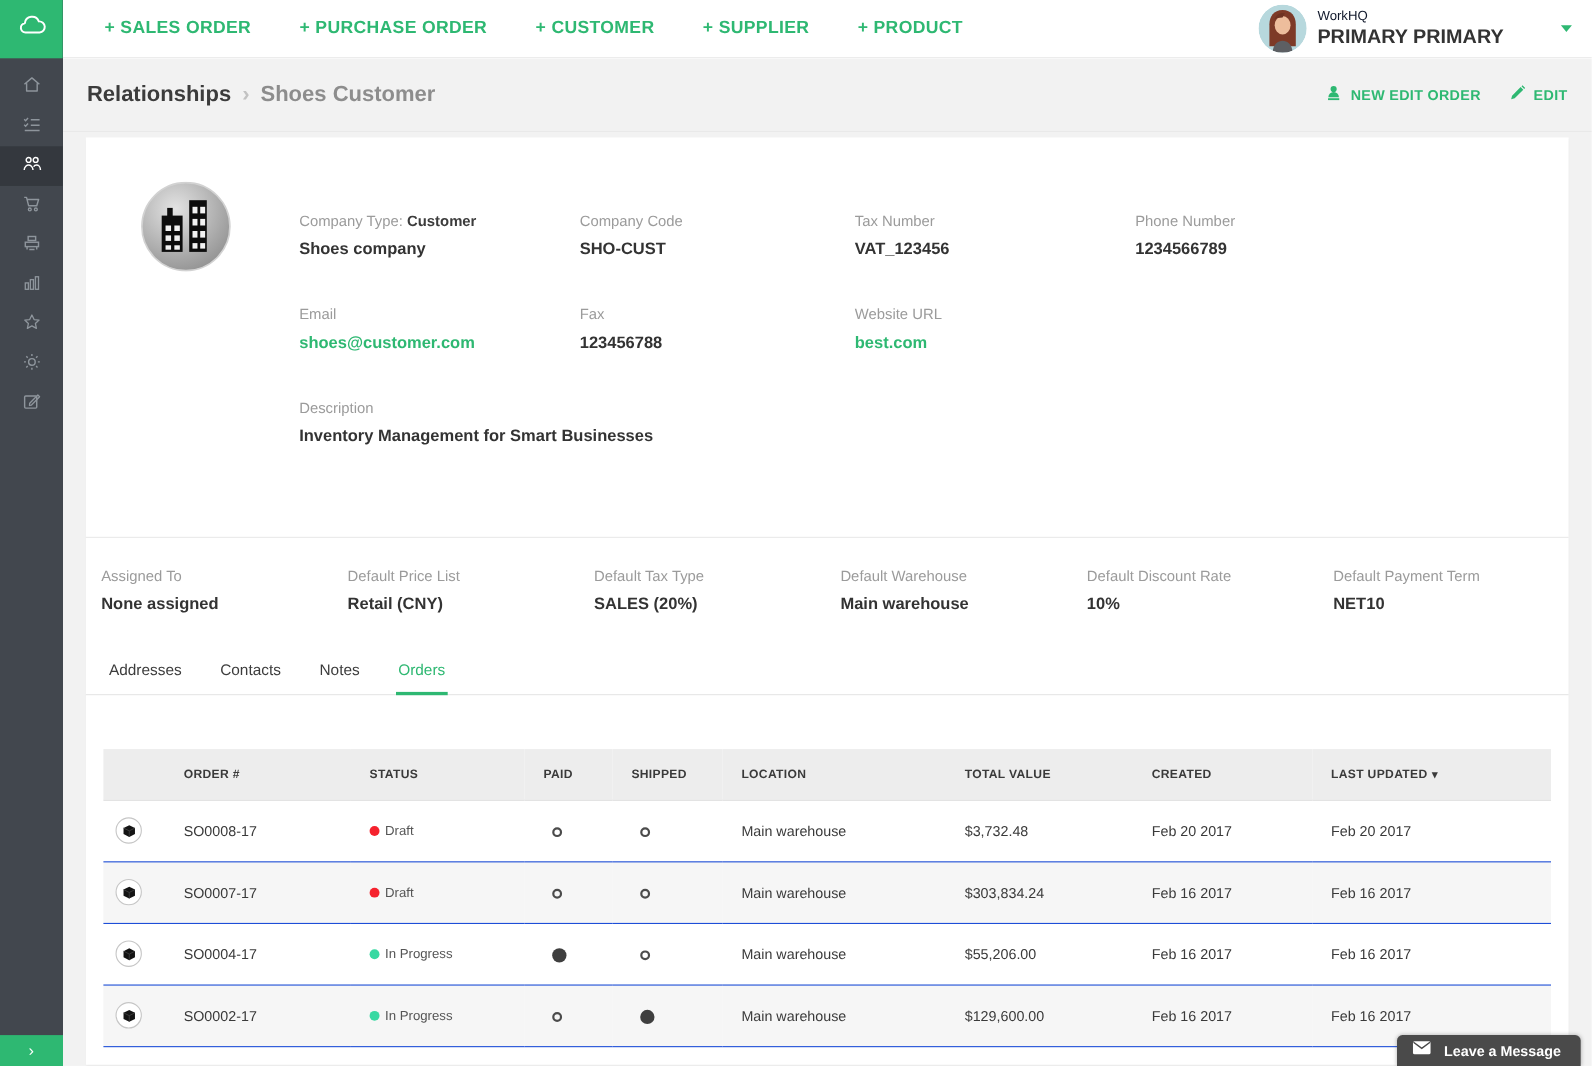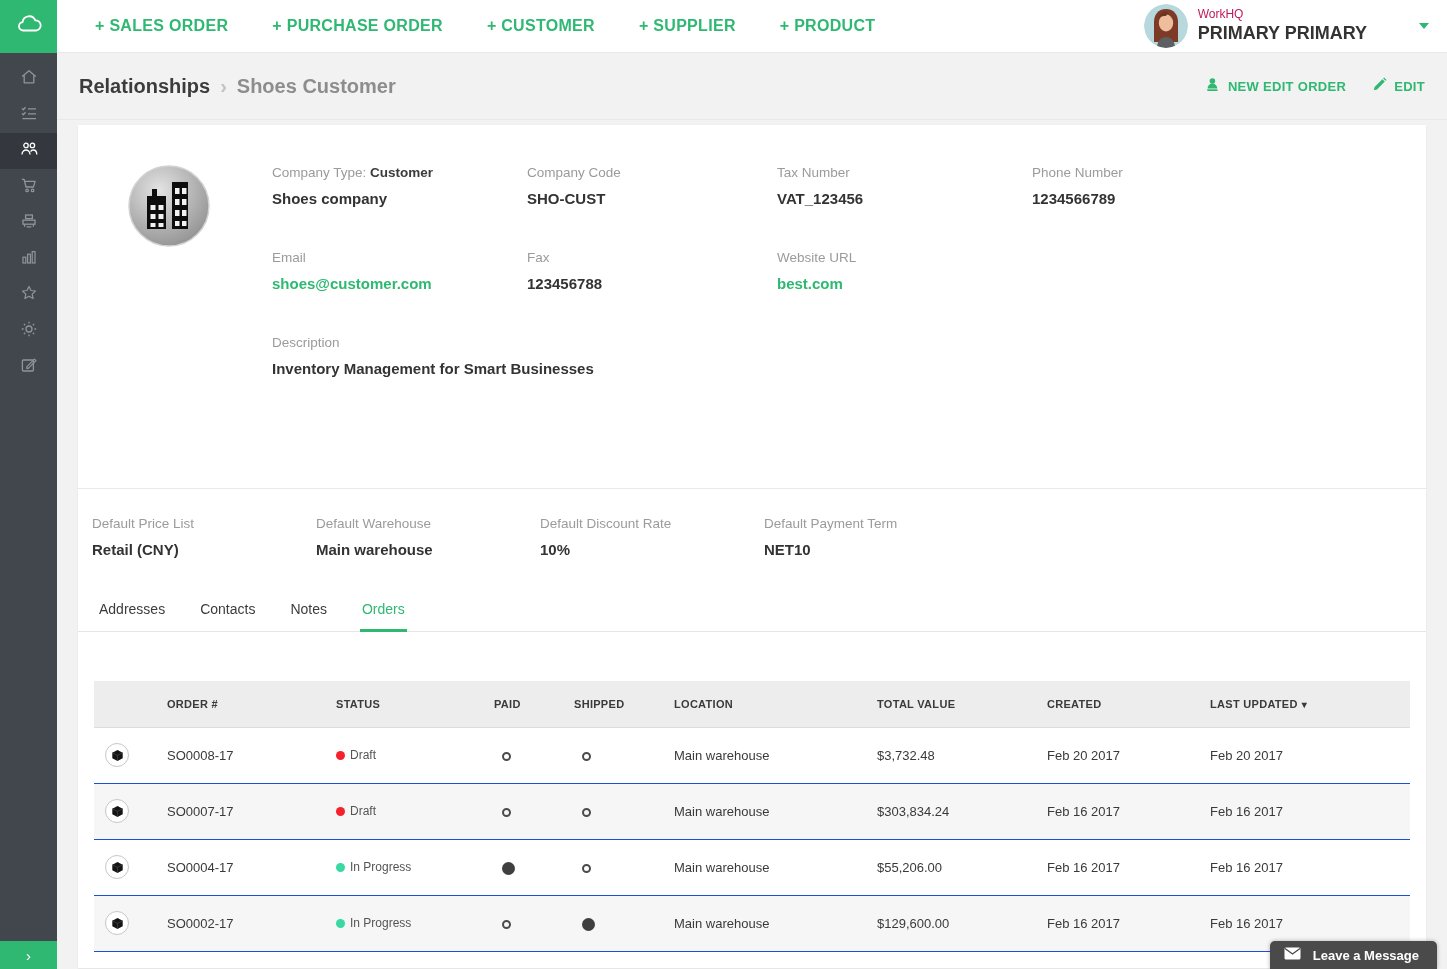--- a/index.html
+++ b/index.html
@@ -17,37 +17,37 @@
   .side-item.active { background:#34383e; color:#ffffff; }
   .side-item svg { width:20px; height:20px; }
   .expander { position:fixed; left:0; bottom:0; width:57px; height:28px; background:var(--accent); display:flex; align-items:center; justify-content:center; color:#fff; font-size:15px; cursor:pointer; z-index:21; }
   
   .topbar { position:fixed; left:57px; top:0; width:1390px; height:53px; background:#fff; border-bottom:1px solid #e8e8e8; display:flex; align-items:center; z-index:15; }
   .topbar-actions { display:flex; gap:44px; margin-left:38px; }
   .topbar-actions .tb-link { color:var(--accent); font-size:16px; font-weight:bold; letter-spacing:.3px; cursor:pointer; white-space:nowrap; }
   .user-block { margin-left:auto; margin-right:18px; display:flex; align-items:center; cursor:pointer; }
   .avatar { width:44px; height:44px; border-radius:50%; overflow:hidden; flex:0 0 auto; }
   .user-text { margin-left:10px; line-height:1.25; }
-  .user-org { font-size:12px; color:#be185d; }
+  .user-org { font-size:12px; color:#0f172a; }
   .user-name { font-size:18px; font-weight:bold; color:#333; }
   .caret-down { width:0; height:0; border-left:5px solid transparent; border-right:5px solid transparent; border-top:6px solid var(--accent); margin-left:52px; }
   
   .main { margin-left:57px; padding-top:53px; }
   .breadcrumb-bar { height:67px; display:flex; align-items:center; padding:0 22px; border-bottom:1px solid #e9e9e9; }
   .bc-parent { font-size:20px; font-weight:bold; color:#3c3c3c; cursor:pointer; }
   .bc-sep { font-size:20px; color:#c2c2c2; margin:0 10px; font-weight:bold; }
   .bc-current { font-size:20px; font-weight:bold; color:#8d8d8d; }
   .page-actions { margin-left:auto; display:flex; align-items:center; gap:26px; }
   .pa-btn { display:flex; align-items:center; gap:7px; color:var(--accent); font-size:13px; font-weight:bold; letter-spacing:.3px; cursor:pointer; }
   .pa-btn svg { width:15px; height:15px; }
   
   .card { margin:5px 21px 0 21px; background:#fff; box-shadow:0 1px 2px rgba(0,0,0,.07); min-height:843px; }
   .details { position:relative; height:363px; padding:40px 20px 0 194px; }
   .company-logo { position:absolute; left:50px; top:40px; width:82px; height:82px; }
-  .f-row { display:grid; grid-template-columns:255px 250px 255px 1fr; margin-bottom:43px; }
+  .f-row { display:grid; grid-template-columns:255px 250px 255px 1fr; margin-bottom:43px;margin-top:28px; }
   .field .lbl { font-size:13.5px; color:#9b9b9b; margin-bottom:10px; }
   .field .lbl b { color:#3c3c3c; }
   .field .val { font-size:15px; font-weight:bold; color:#333; }
   .field .val.green { color:var(--accent); cursor:pointer; }
   .defaults { border-top:1px solid #e9e9e9; display:grid; grid-template-columns:repeat(6,224px); padding:27px 0 35px 14px; }
   .tabs { display:flex; gap:31px; padding-left:19px; border-bottom:1px solid #e6e6e6; }
   .tab { font-size:14px; color:#3c3c3c; padding:8px 2px 12px 2px; cursor:pointer; border-bottom:3px solid transparent; margin-bottom:-1px; }
   .tab.active { color:var(--accent); border-bottom-color:var(--accent); }
   
   .table-wrap { padding:49px 16px 0 16px; }
@@ -277,22 +277,30 @@
       <div class="f-row" style="grid-template-columns:1fr;">
         <div class="field">
           <div class="lbl">Description</div>
           <div class="val">Inventory Management for Smart Businesses</div>
         </div>
       </div>
     </div>
 
     <div class="defaults">
       <div class="field">
+        <div class="lbl">Assigned To</div>
+        <div class="val">None assigned</div>
+      </div>
+      <div class="field">
         <div class="lbl">Default Price List</div>
         <div class="val">Retail (CNY)</div>
+      </div>
+      <div class="field">
+        <div class="lbl">Default Tax Type</div>
+        <div class="val">SALES (20%)</div>
       </div>
       <div class="field">
         <div class="lbl">Default Warehouse</div>
         <div class="val">Main warehouse</div>
       </div>
       <div class="field">
         <div class="lbl">Default Discount Rate</div>
         <div class="val">10%</div>
       </div>
       <div class="field">

